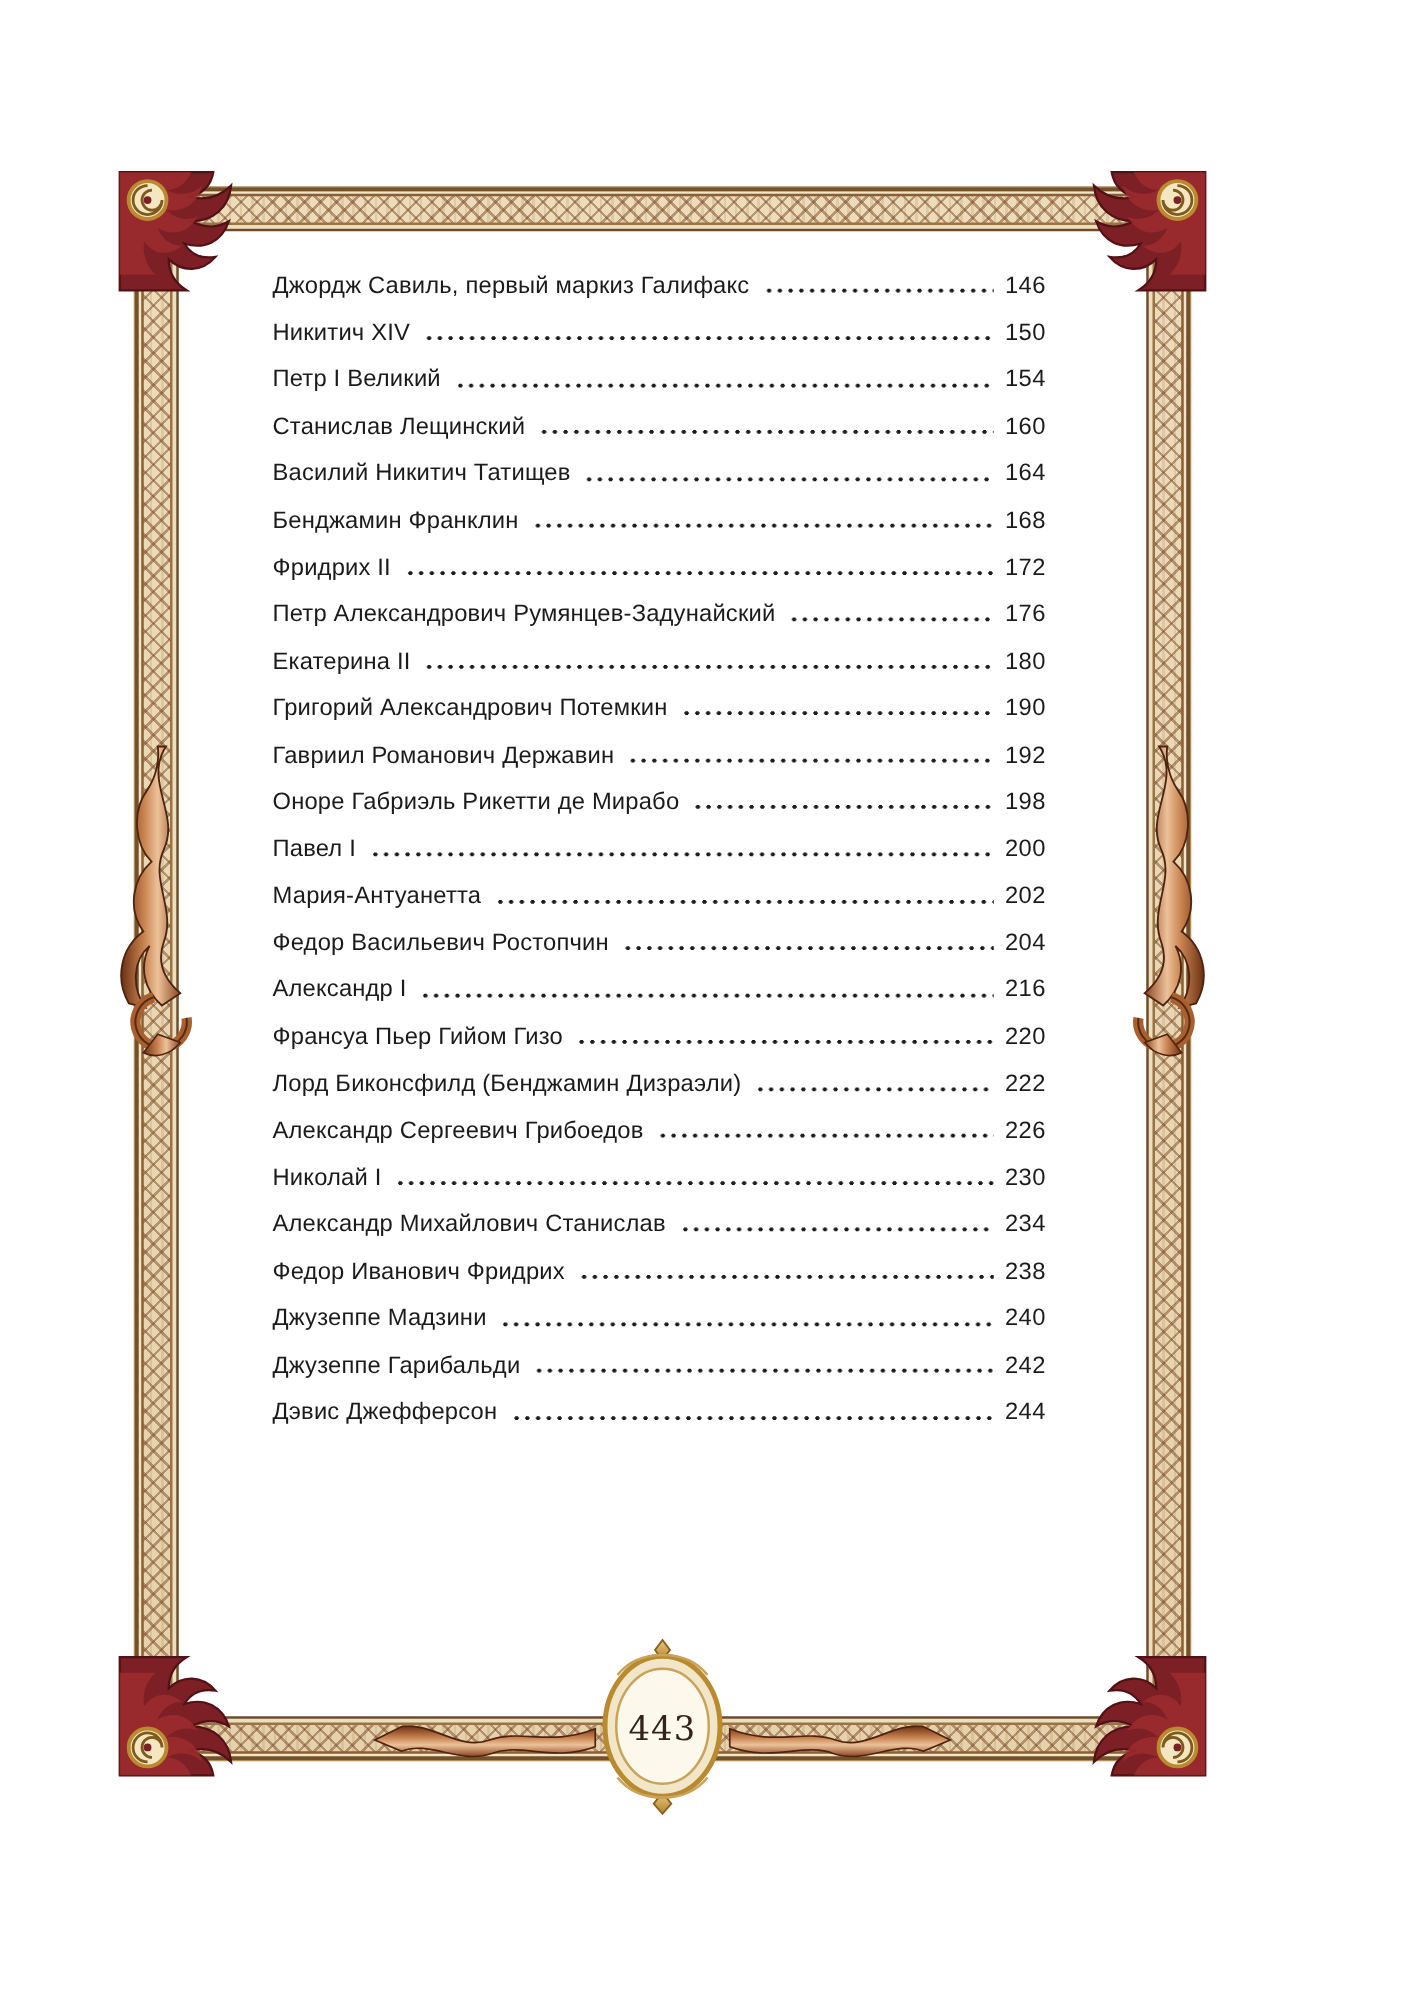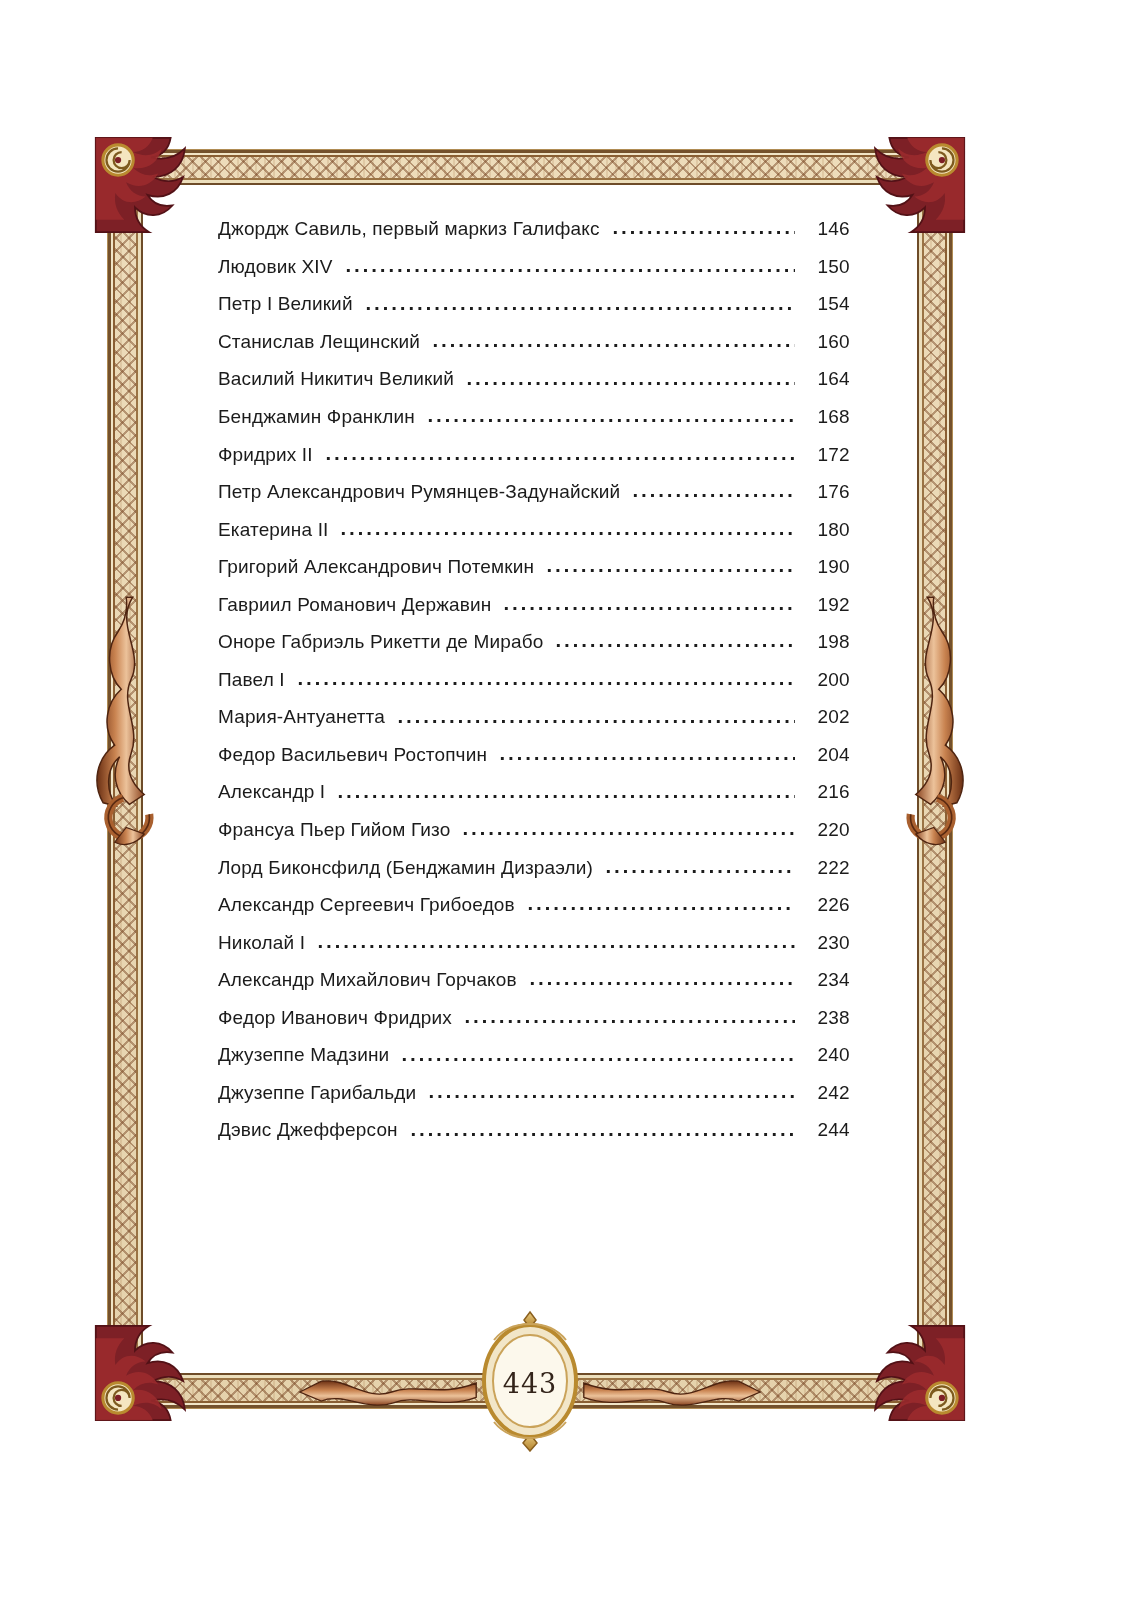--- a/index.html
+++ b/index.html
@@ -55,21 +55,21 @@
   .toc-row{
     display:flex;align-items:center;height:37.55px;
     font-size:19px;line-height:1;
   }
   .toc-title{white-space:nowrap;letter-spacing:.15px;text-align:right;}
   .toc-dots{
     flex:1;height:10px;margin:0 9px 0 11px;align-self:center;transform:translateY(4px);
     background-image:radial-gradient(circle, #1c1c1c 1.55px, rgba(0,0,0,0) 1.8px);
     background-size:8.6px 8.6px;background-repeat:repeat-x;background-position:0 50%;
   }
-  .toc-page{width:46px;text-align:right;white-space:nowrap;letter-spacing:.3px;}
+  .toc-page{width:46px;white-space:nowrap;letter-spacing:.3px;}
 </style>
 </head>
 <body>
 
 <svg width="0" height="0" style="position:absolute" aria-hidden="true">
   <defs>
     <linearGradient id="copperV" x1="0" y1="0" x2="1" y2="0">
       <stop offset="0" stop-color="#6b3014"></stop>
       <stop offset="0.38" stop-color="#c8824f"></stop>
       <stop offset="0.62" stop-color="#ecc29a"></stop>
@@ -174,39 +174,39 @@
 
   <main class="toc">
     <ol>
   <li class="toc-row">
     <span class="toc-title">Джордж Савиль, первый маркиз Галифакс</span>
     <span class="toc-dots"></span>
     <span class="toc-page">146</span>
   </li>
 
   <li class="toc-row">
-    <span class="toc-title">Людовик XIV</span>
+    <span class="toc-title">Никитич XIV</span>
     <span class="toc-dots"></span>
     <span class="toc-page">150</span>
   </li>
 
   <li class="toc-row">
     <span class="toc-title">Петр I Великий</span>
     <span class="toc-dots"></span>
     <span class="toc-page">154</span>
   </li>
 
   <li class="toc-row">
     <span class="toc-title">Станислав Лещинский</span>
     <span class="toc-dots"></span>
     <span class="toc-page">160</span>
   </li>
 
   <li class="toc-row">
-    <span class="toc-title">Василий Никитич Великий</span>
+    <span class="toc-title">Василий Никитич Татищев</span>
     <span class="toc-dots"></span>
     <span class="toc-page">164</span>
   </li>
 
   <li class="toc-row">
     <span class="toc-title">Бенджамин Франклин</span>
     <span class="toc-dots"></span>
     <span class="toc-page">168</span>
   </li>
 
@@ -292,21 +292,21 @@
     <span class="toc-page">226</span>
   </li>
 
   <li class="toc-row">
     <span class="toc-title">Николай I</span>
     <span class="toc-dots"></span>
     <span class="toc-page">230</span>
   </li>
 
   <li class="toc-row">
-    <span class="toc-title">Александр Михайлович Горчаков</span>
+    <span class="toc-title">Александр Михайлович Станислав</span>
     <span class="toc-dots"></span>
     <span class="toc-page">234</span>
   </li>
 
   <li class="toc-row">
     <span class="toc-title">Федор Иванович Фридрих</span>
     <span class="toc-dots"></span>
     <span class="toc-page">238</span>
   </li>
 

